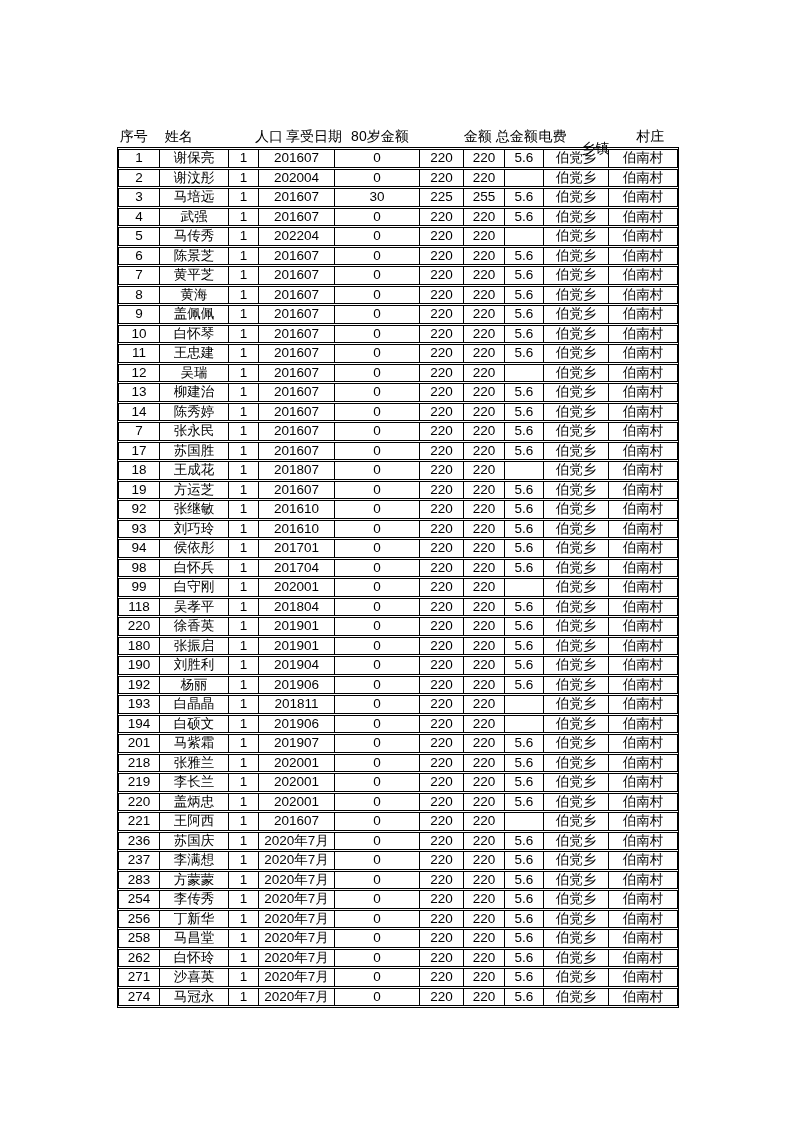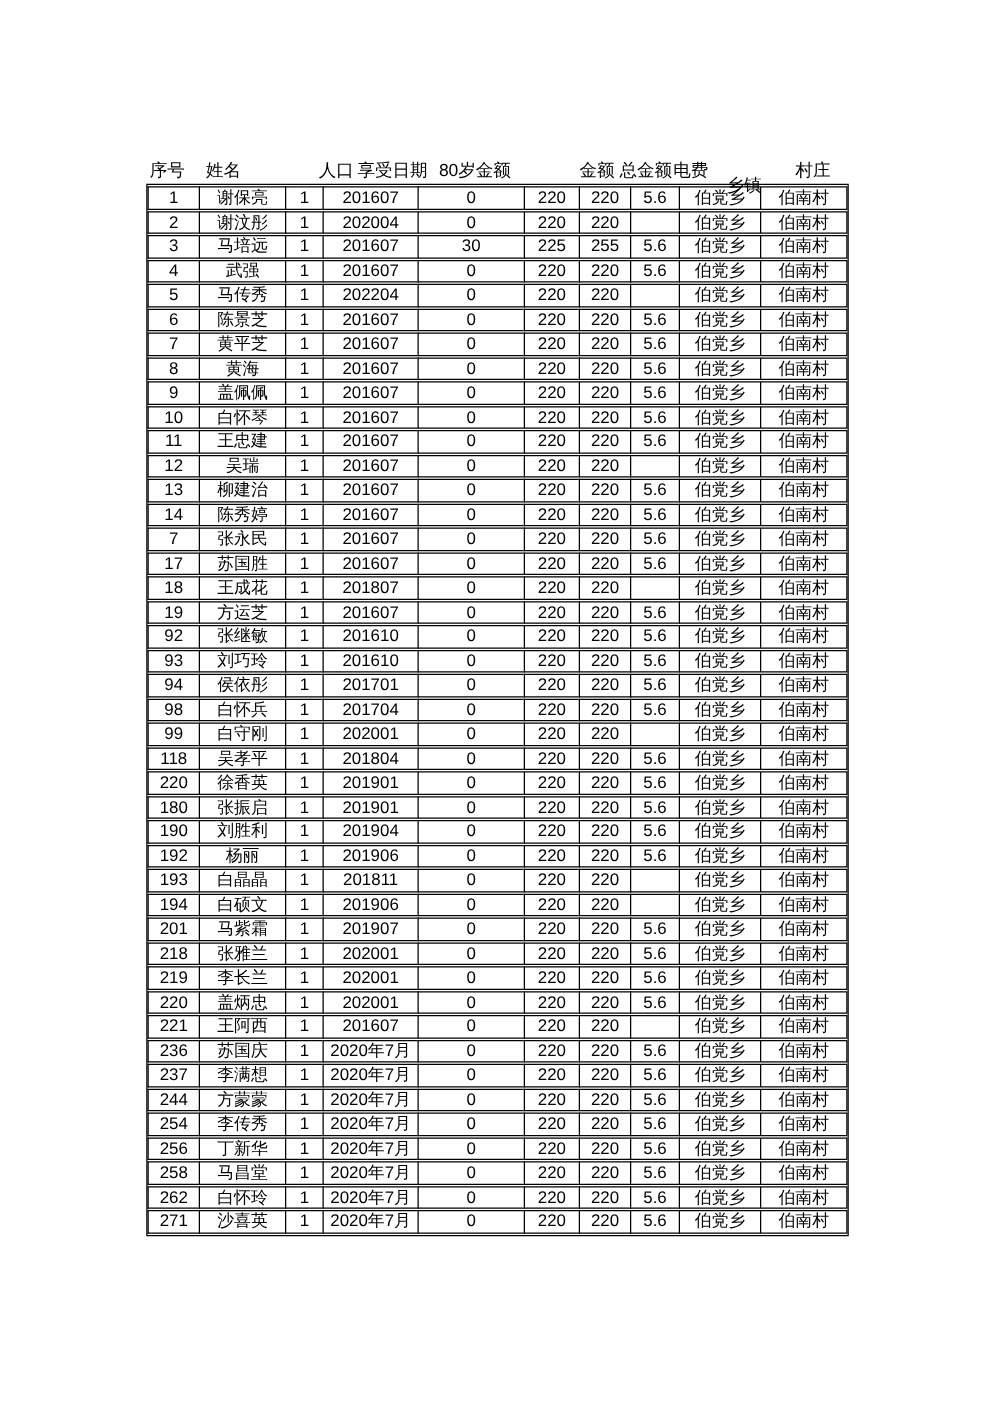--- a/index.html
+++ b/index.html
@@ -538,21 +538,21 @@
           <td>1</td>
           <td>2020年7月</td>
           <td>0</td>
           <td>220</td>
           <td>220</td>
           <td>5.6</td>
           <td>伯党乡</td>
           <td>伯南村</td>
         </tr>
         <tr>
-          <td>244</td>
+          <td>283</td>
           <td>方蒙蒙</td>
           <td>1</td>
           <td>2020年7月</td>
           <td>0</td>
           <td>220</td>
           <td>220</td>
           <td>5.6</td>
           <td>伯党乡</td>
           <td>伯南村</td>
         </tr>
@@ -600,20 +600,32 @@
           <td>0</td>
           <td>220</td>
           <td>220</td>
           <td>5.6</td>
           <td>伯党乡</td>
           <td>伯南村</td>
         </tr>
         <tr>
           <td>271</td>
           <td>沙喜英</td>
+          <td>1</td>
+          <td>2020年7月</td>
+          <td>0</td>
+          <td>220</td>
+          <td>220</td>
+          <td>5.6</td>
+          <td>伯党乡</td>
+          <td>伯南村</td>
+        </tr>
+        <tr>
+          <td>274</td>
+          <td>马冠永</td>
           <td>1</td>
           <td>2020年7月</td>
           <td>0</td>
           <td>220</td>
           <td>220</td>
           <td>5.6</td>
           <td>伯党乡</td>
           <td>伯南村</td>
         </tr>
       </tbody>

